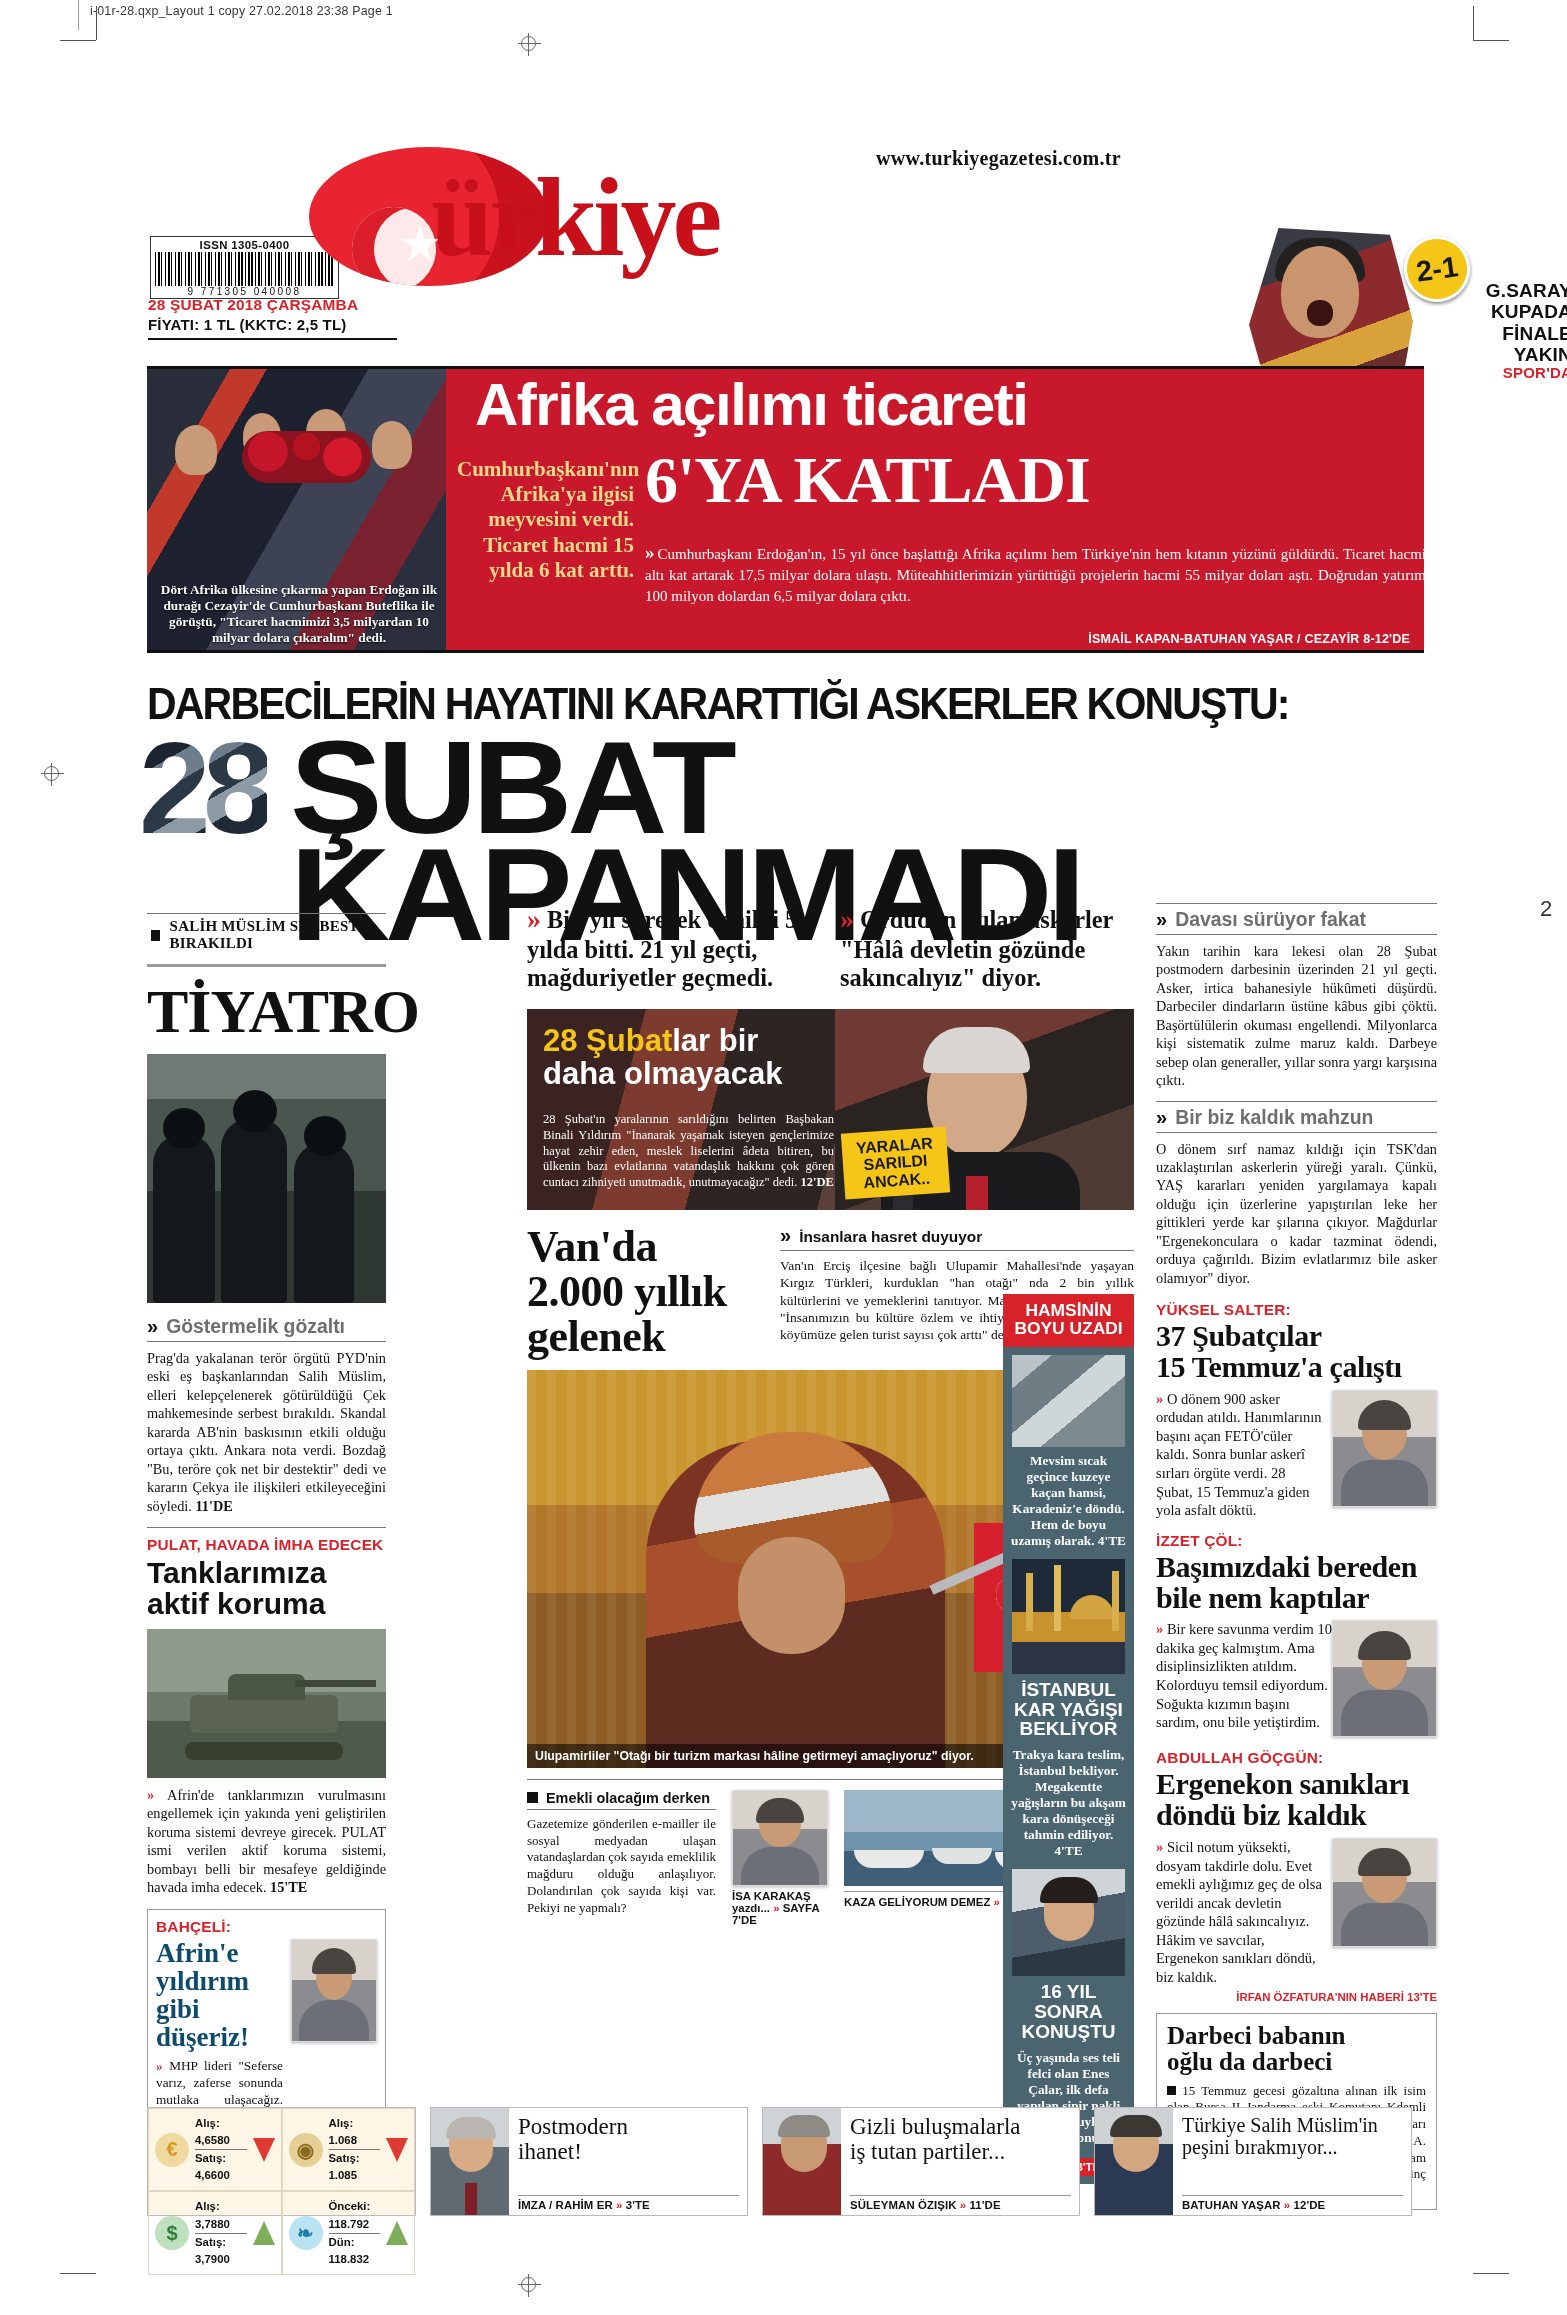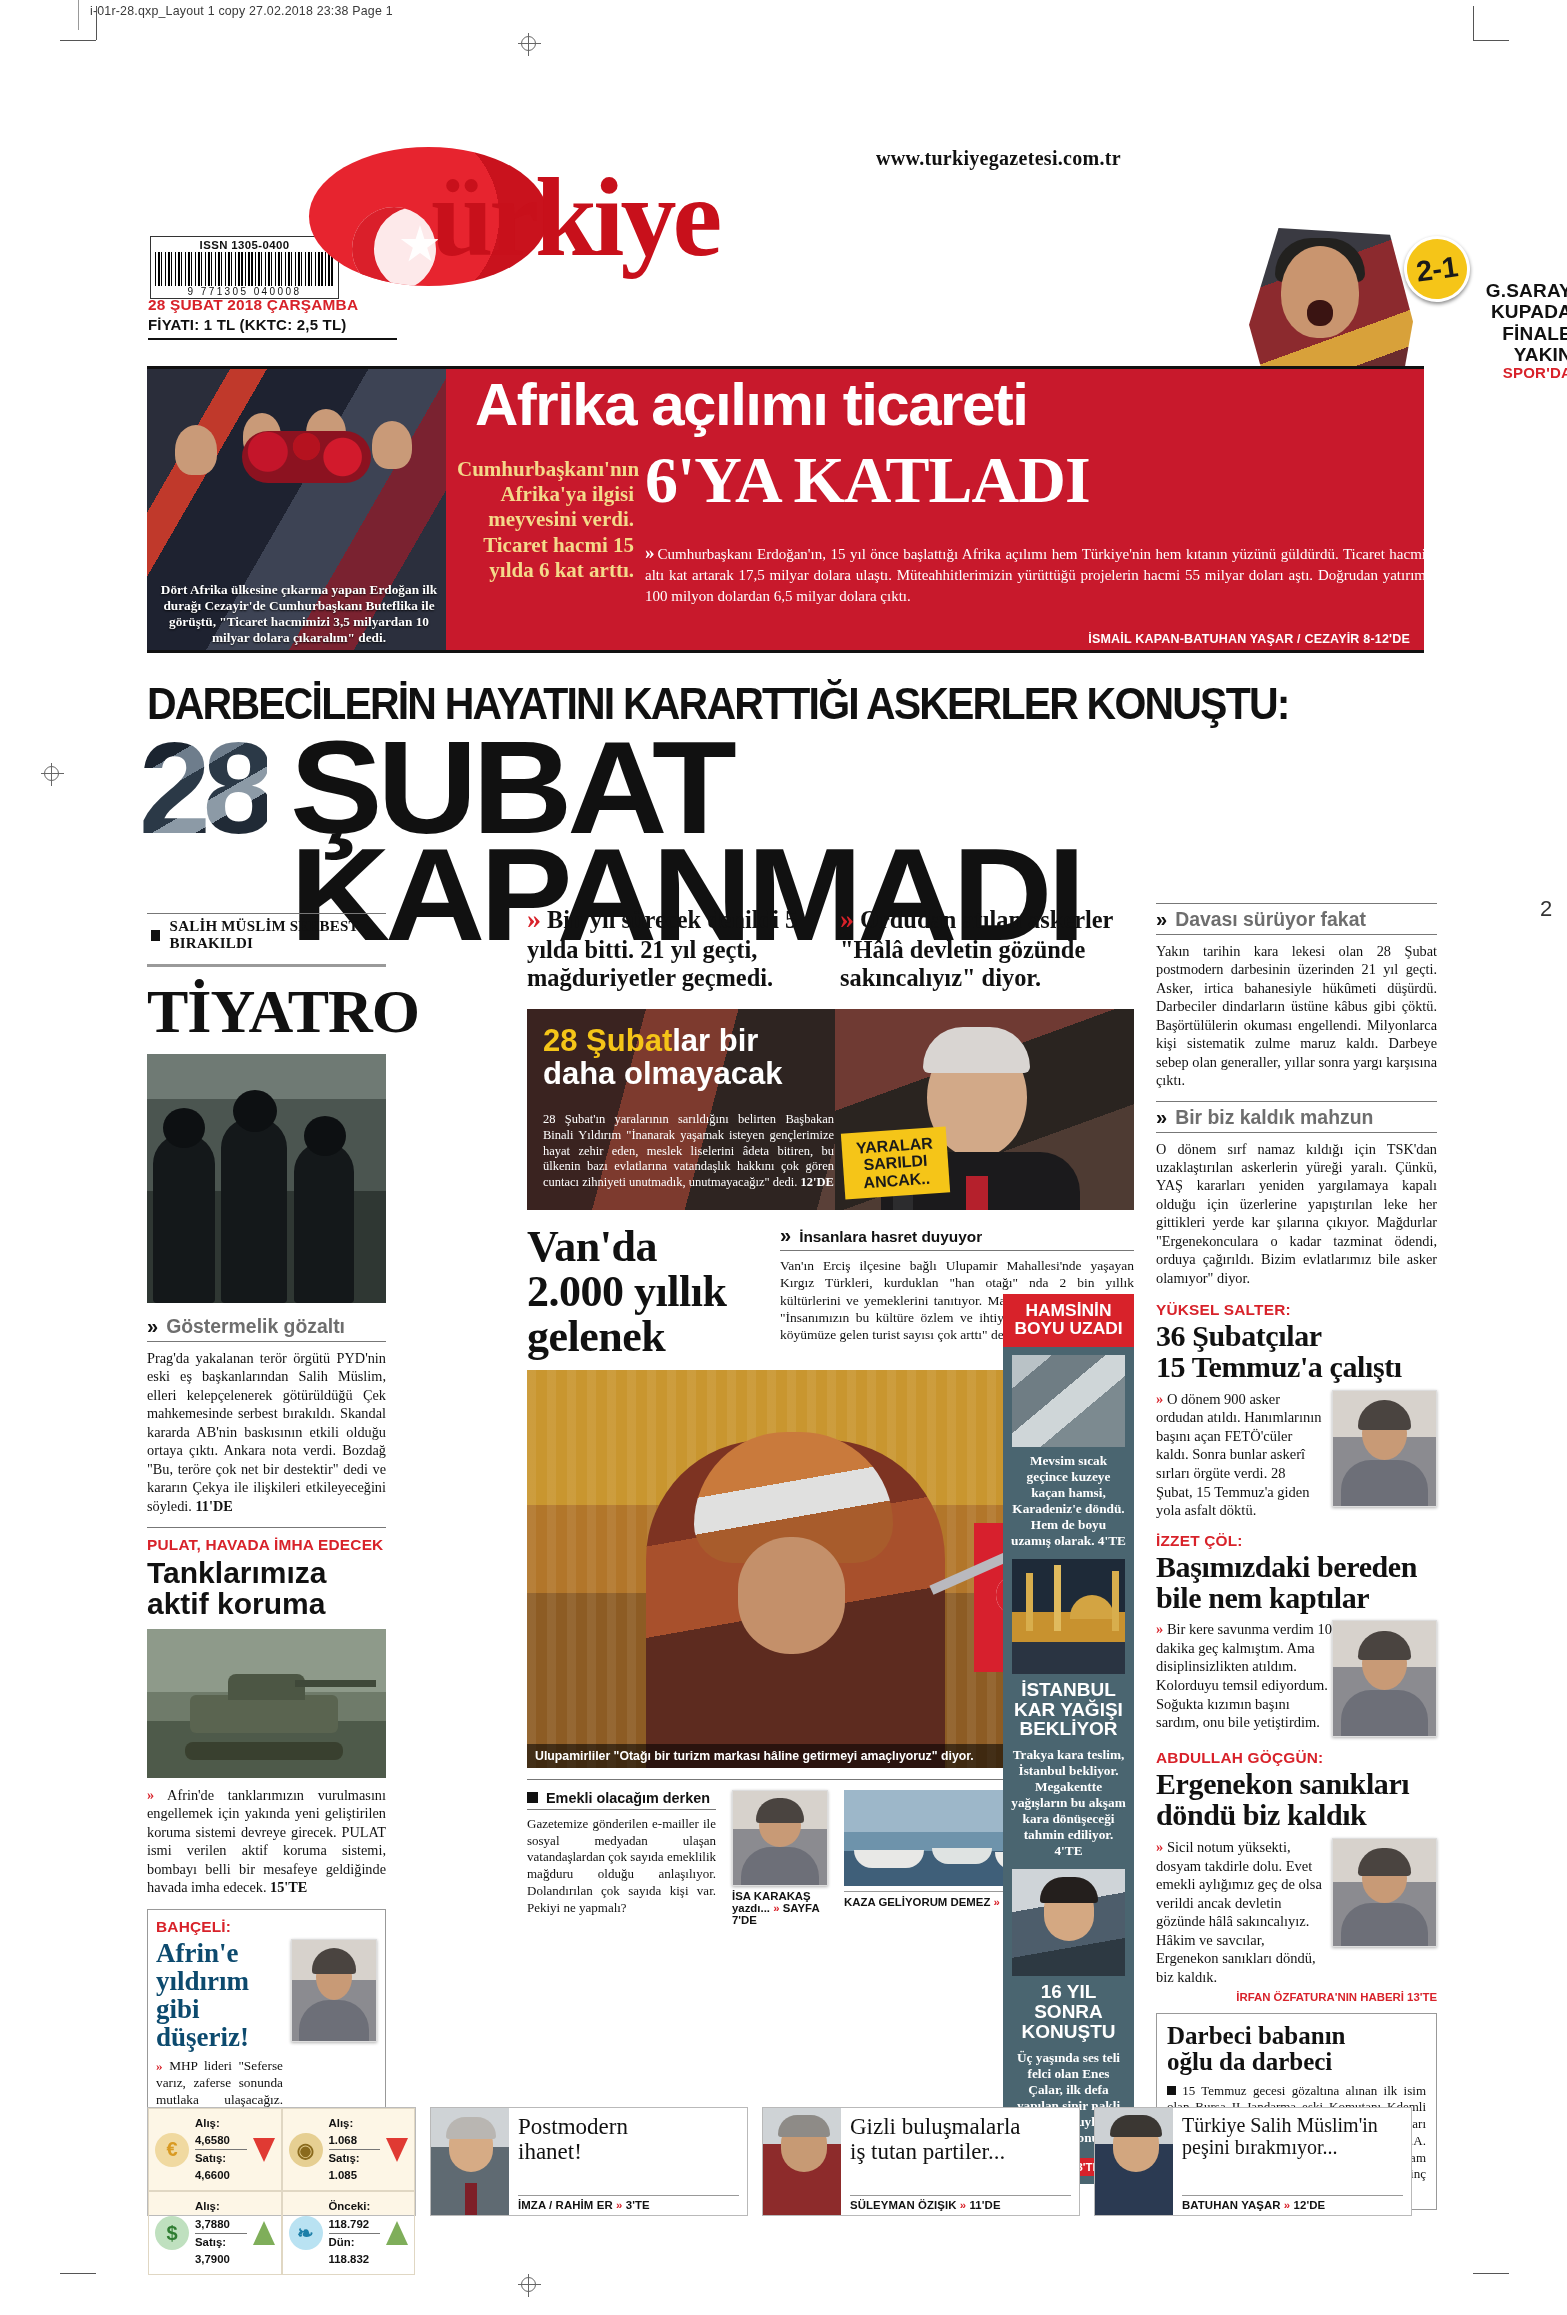--- a/index.html
+++ b/index.html
@@ -514,21 +514,21 @@
     <div class="subhead" style="padding-top:4px;">
       <span class="gq">»</span>
       <span>Bir biz kaldık mahzun</span>
     </div>
     <div class="hdr-rule-top"></div>
     <div class="bodytext" style="margin-top:7px;">O dönem sırf namaz kıldığı için TSK'dan uzaklaştırılan askerlerin yüreği yaralı. Çünkü, YAŞ kararları yeniden yargılamaya kapalı olduğu için üzerlerine yapıştırılan leke her gittikleri yerde kar şılarına çıkıyor. Mağdurlar "Ergenekonculara o kadar tazminat ödendi, orduya çağırıldı. Bizim evlatlarımız bile asker olamıyor" diyor.</div>
 
     <div style="margin-top:14px;">
       <div class="colm-name">YÜKSEL SALTER:</div>
       <div class="colm-head" style="margin-top:2px;">
-        <div>36 Şubatçılar</div>
+        <div>37 Şubatçılar</div>
         <div>15 Temmuz'a çalıştı</div>
       </div>
       <div style="display:flex;gap:9px;margin-top:7px;">
         <div class="colm-body" style="flex:1;">
           <span class="gq">»</span>
           <span>O dönem 900 asker ordudan atıldı. Hanımlarının başını açan FETÖ'cüler kaldı. Sonra bunlar askerî sırları örgüte verdi. 28 Şubat, 15 Temmuz'a giden yola asfalt döktü.</span>
         </div>
         <div class="portrait" style="width:105px;height:117px;flex:0 0 105px;">
           <div class="torso"></div>
           <div class="head"></div>

